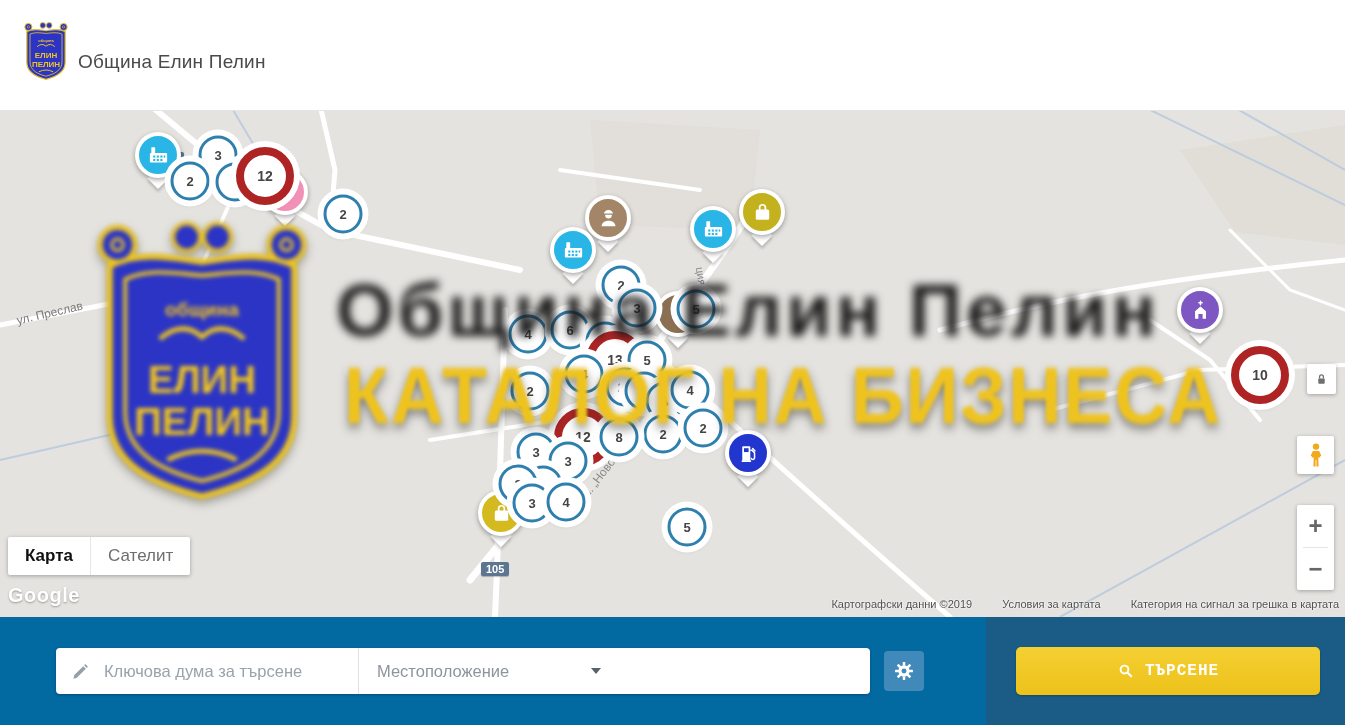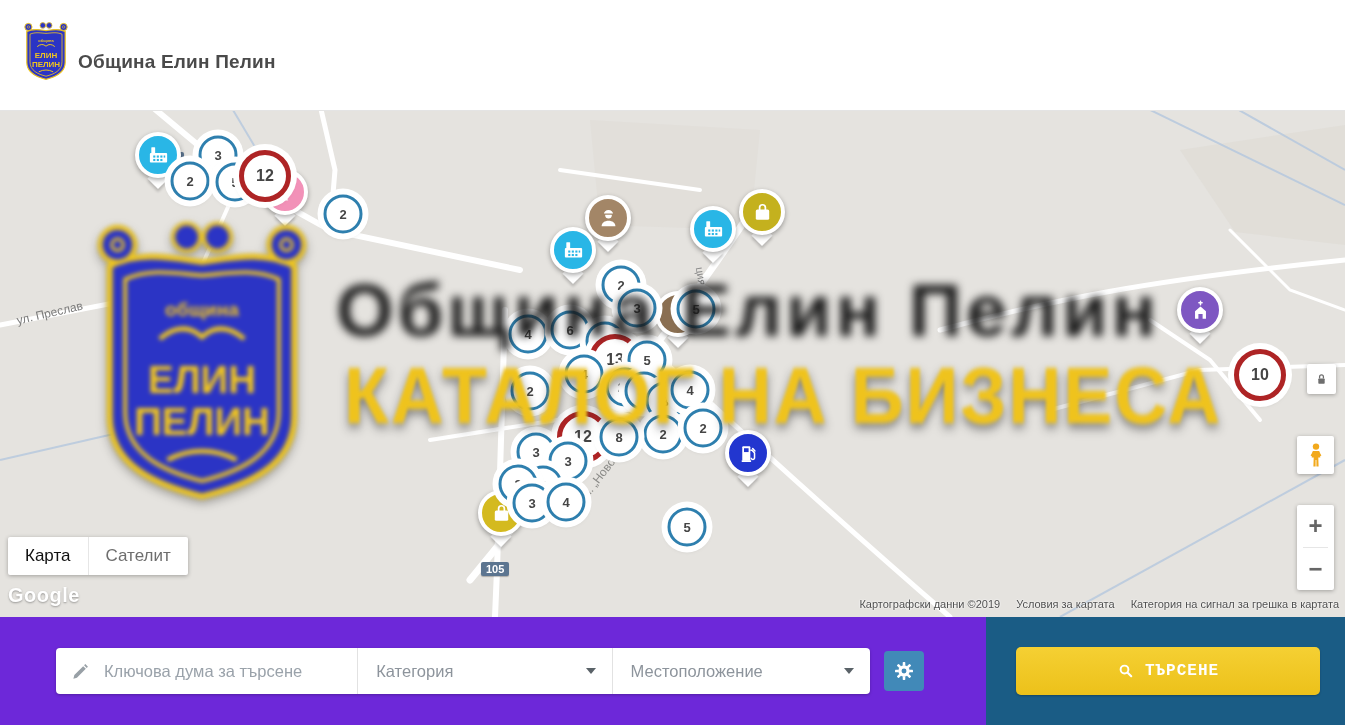--- a/index.html
+++ b/index.html
@@ -2,58 +2,58 @@
 <html><head>
 <meta charset="utf-8">
 <style>
   html,body{margin:0;padding:0;}
   body{width:1345px;height:725px;overflow:hidden;font-family:"Liberation Sans",sans-serif;position:relative;background:#fff;}
   
   #header{position:absolute;left:0;top:0;width:1345px;height:110px;background:#fff;border-bottom:1px solid #e4e4e4;z-index:20;}
   #logo{position:absolute;left:22px;top:20px;display:flex;align-items:center;cursor:pointer;}
   #logo svg{width:48px;height:62px;}
   #logo-text{margin-left:8px;}
-  #logo-title{font-size:19px;font-weight:bold;color:#4a4a4a;letter-spacing:.2px;margin-top:22px;}
+  #logo-title{font-size:19px;font-weight:normal;color:#4a4a4a;letter-spacing:.2px;margin-top:22px;}
   #logo-sub{font-size:17px;font-weight:bold;color:#e7b50c;margin-top:2px;letter-spacing:.3px;}
   #nav{position:absolute;right:25px;top:0;height:110px;display:flex;align-items:center;gap:34px;}
   #nav a{font-size:14.5px;font-weight:bold;color:#383838;text-decoration:none;letter-spacing:.2px;transform:scaleY(1.12);}
   
   #map{position:absolute;left:0;top:110px;width:1345px;height:507px;background:#e5e3df;overflow:hidden;}
   #roads{position:absolute;left:0;top:0;z-index:0;}
   .rlabel{position:absolute;color:#7b7b7b;font-size:12px;z-index:1;white-space:nowrap;}
   .rbadge{position:absolute;background:#5c7590;color:#fff;font-size:11px;font-weight:bold;text-align:center;border-radius:2px;z-index:1;box-shadow:0 1px 1px rgba(0,0,0,.25);padding:1px 5px;}
   
   .pin{position:absolute;width:46px;height:46px;margin:-23px 0 0 -23px;z-index:2;cursor:pointer;}
   .pin::before{content:"";position:absolute;left:50%;bottom:-8px;width:15px;height:15px;background:#fff;transform:translateX(-50%) rotate(45deg);box-shadow:2px 2px 3px rgba(0,0,0,.2);}
   .pin-c{position:absolute;inset:0;background:var(--pin);border:4px solid #fff;border-radius:50%;box-shadow:0 2px 5px rgba(0,0,0,.35);display:flex;align-items:center;justify-content:center;}
   .pinicon{width:23px;height:23px;display:block;}
   .cluster{position:absolute;display:flex;align-items:center;justify-content:center;background:#fff;border-radius:50%;font-weight:bold;color:#454545;z-index:3;box-shadow:0 0 0 6px #fff,0 2px 6px rgba(0,0,0,.4);transform:translate(-50%,-50%);cursor:pointer;}
   .cluster.sm{width:33px;height:33px;border:3px solid #2e7fae;font-size:13px;}
-  .cluster.lg{width:42px;height:42px;border:5px solid #737373;font-size:16px;}
+  .cluster.lg{width:42px;height:42px;border:8px solid #737373;font-size:14px;}
   
   #wm-crest{position:absolute;left:84px;top:106px;width:236px;height:288px;z-index:5;filter:blur(2.3px) drop-shadow(0 4px 5px rgba(0,0,0,.35));pointer-events:none;}
   #wm-title{position:absolute;left:336px;top:158px;font-size:74px;font-weight:bold;color:#181818;letter-spacing:4px;white-space:nowrap;z-index:5;filter:blur(4px);pointer-events:none;}
   #wm-sub{position:absolute;left:344px;top:240px;font-size:80px;font-weight:800;color:#efc31d;letter-spacing:2px;white-space:nowrap;z-index:5;transform:scaleX(.92);transform-origin:left;filter:blur(2px);text-shadow:0 5px 10px rgba(35,35,35,.55);pointer-events:none;}
   
   #maptype{position:absolute;left:8px;top:427px;display:flex;background:#fff;box-shadow:0 1px 4px rgba(0,0,0,.3);border-radius:2px;z-index:6;}
   #maptype div{height:38px;display:flex;align-items:center;padding:0 17px;font-size:17px;cursor:pointer;}
-  #mt-map{font-weight:normal;color:#111;border-right:1px solid #e6e6e6;}
+  #mt-map{font-weight:bold;color:#111;border-right:1px solid #e6e6e6;}
   #mt-sat{color:#6e6e6e;}
   #google-logo{position:absolute;left:8px;top:474px;font-size:20px;font-weight:bold;color:#fff;letter-spacing:.5px;text-shadow:0 1px 2px rgba(90,90,90,.55);z-index:6;cursor:pointer;}
-  #attribution{position:absolute;right:6px;top:488px;display:flex;gap:16px;font-size:11px;color:#4f4f4f;z-index:6;text-shadow:0 0 2px #fff,0 0 2px #fff;}
+  #attribution{position:absolute;right:6px;top:488px;display:flex;gap:30px;font-size:11px;color:#4f4f4f;z-index:6;text-shadow:0 0 2px #fff,0 0 2px #fff;}
   #attribution span{cursor:default;}
   #attribution a{color:#4f4f4f;text-decoration:none;cursor:pointer;}
   .ctrlbox{position:absolute;background:#fff;box-shadow:0 1px 4px rgba(0,0,0,.3);border-radius:2px;z-index:6;display:flex;align-items:center;justify-content:center;cursor:pointer;}
   #lock-btn{left:1307px;top:254px;width:29px;height:30px;}
   #pegman{left:1297px;top:326px;width:37px;height:38px;}
   #zoomctl{left:1297px;top:395px;width:37px;height:85px;flex-direction:column;}
   .zbtn{width:37px;height:42px;display:flex;align-items:center;justify-content:center;font-size:24px;font-weight:bold;color:#666;cursor:pointer;}
   #zoomdiv{width:25px;height:1px;background:#e6e6e6;}
   
-  #bottombar{position:absolute;left:0;top:617px;width:1345px;height:108px;background:#6d28d9;z-index:20;}
+  #bottombar{position:absolute;left:0;top:617px;width:1345px;height:108px;background:#0369a1;z-index:20;}
   #bottombar-right{position:absolute;left:986px;top:0;width:359px;height:108px;background:#1a5c85;}
   #search-group{position:absolute;left:56px;top:31px;width:814px;height:46px;background:#fff;border-radius:4px;display:flex;box-shadow:0 1px 3px rgba(0,0,0,.25);}
   #kw{width:302px;display:flex;align-items:center;border-right:1px solid #e2e2e2;}
   #kw svg{width:19px;height:19px;margin:0 12px 0 15px;}
   #kw input{border:none;outline:none;font-size:16.5px;color:#555;width:240px;font-family:"Liberation Sans",sans-serif;background:transparent;}
   #kw input::placeholder{color:#9aa2aa;}
   .sel{display:flex;align-items:center;justify-content:space-between;padding:0 16px 0 18px;font-size:16.5px;color:#8d949c;cursor:pointer;}
   #sel-cat{width:220px;border-right:1px solid #e2e2e2;}
   #sel-loc{width:224px;justify-content:space-between;}
   .chev{width:0;height:0;border-left:5px solid transparent;border-right:5px solid transparent;border-top:6px solid #5a6268;}
@@ -312,24 +312,20 @@
 
 <div id="bottombar">
   <div id="bottombar-right"></div>
   <div id="search-group">
     <div id="kw">
       <svg viewBox="0 0 24 24">
         <path d="M3,21 l1.2,-4.5 L15.4,5.3 l3.3,3.3 L7.5,19.8 z M16.5,4.2 l1.6,-1.6 3.3,3.3 -1.6,1.6 z" fill="#98a0a6"></path>
       </svg>
       <input type="text" placeholder="Ключова дума за търсене" style="">
     </div>
-    <div class="sel" id="sel-cat">
-      <span>Категория</span>
-      <i class="chev"></i>
-    </div>
     <div class="sel" id="sel-loc">
       <span>Местоположение</span>
       <i class="chev"></i>
     </div>
   </div>
   <div id="gear-btn">
     <svg viewBox="0 0 24 24">
       <g fill="#fff">
         <rect x="10.6" y="2.2" width="2.8" height="4.2" rx="0.7"></rect>
           <rect x="10.6" y="17.6" width="2.8" height="4.2" rx="0.7"></rect>

